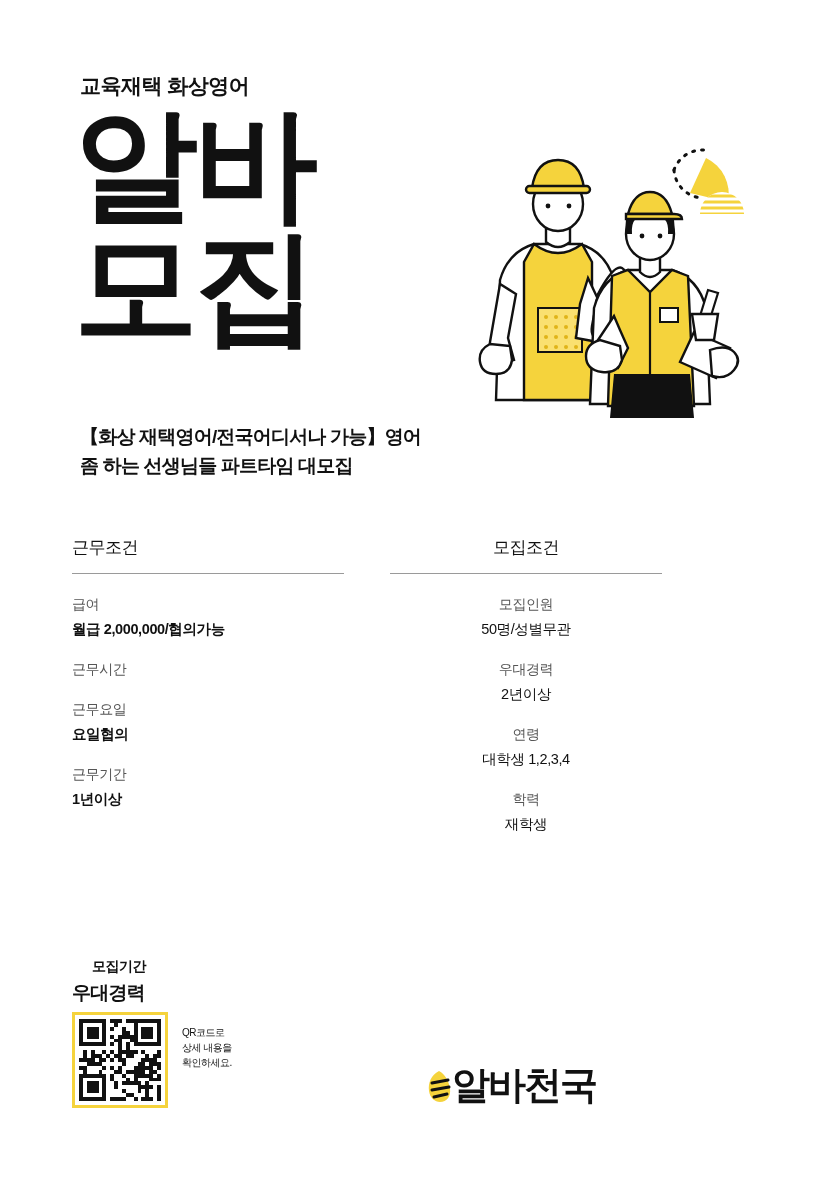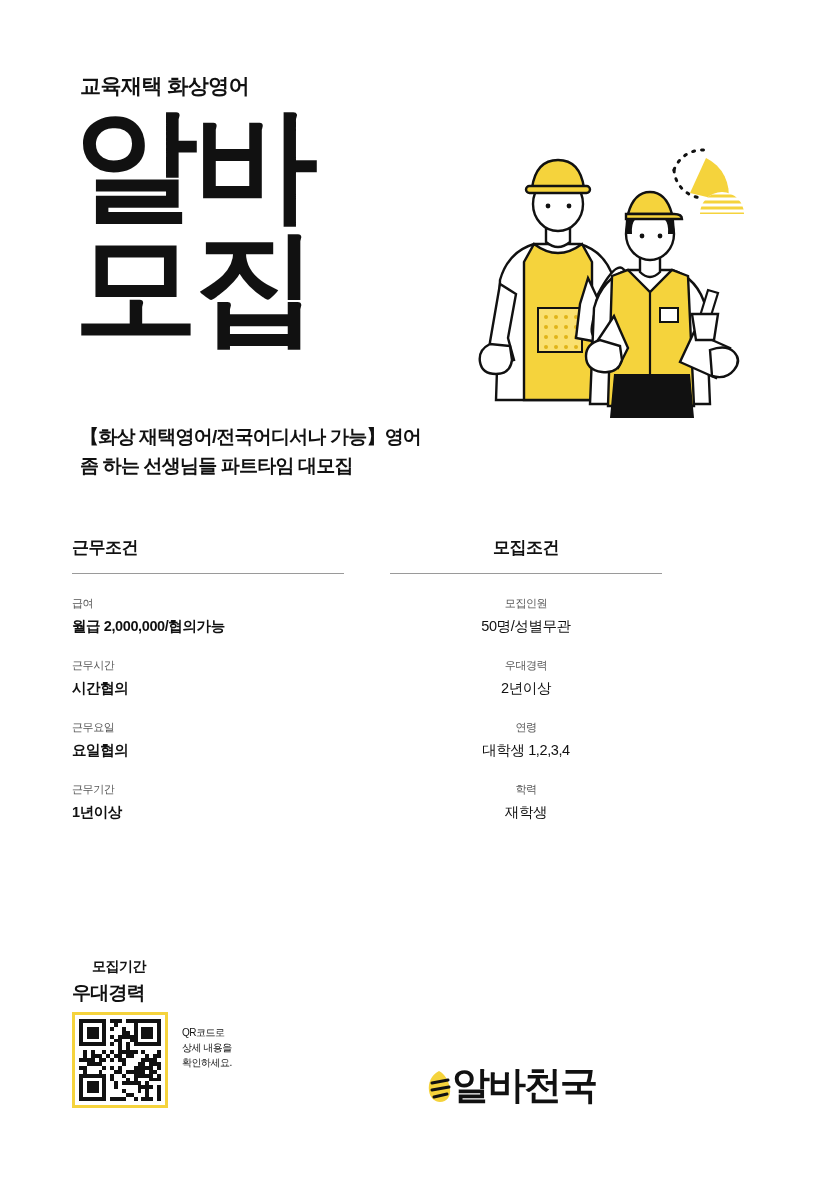--- a/index.html
+++ b/index.html
@@ -68,32 +68,32 @@
 
   
   .col {
     position: absolute;
     width: 272px;
   }
   .col-left { left: 72px; top: 536px; }
   .col-right { left: 390px; top: 536px; text-align: center; }
   .col-title {
     font-size: 17px;
-    font-weight: bold;
+    font-weight: normal;
     letter-spacing: -0.5px;
     color: #111111;
     padding-bottom: 14px;
   }
   .col-rule {
     border-top: 1px solid #9a9a9a;
     margin-bottom: 22px;
   }
   .field { margin-bottom: 22px; }
   .field-label {
-    font-size: 11px;
+    font-size: 14px;
     color: #555555;
     letter-spacing: -0.4px;
     margin-bottom: 6px;
   }
   .field-value {
     font-size: 14.5px;
     color: #111111;
     letter-spacing: -0.4px;
   }
   .field-value.bold { font-weight: bold; }
@@ -283,21 +283,20 @@
   <div class="col col-left">
     <div class="col-title">근무조건</div>
     <div class="col-rule"></div>
 
     <div class="field">
       <div class="field-label">급여</div>
       <div class="field-value bold">월급 2,000,000/협의가능</div>
     </div>
     <div class="field">
       <div class="field-label">근무시간</div>
-      <div class="field-value bold">시간협의</div>
     </div>
     <div class="field">
       <div class="field-label">근무요일</div>
       <div class="field-value bold">요일협의</div>
     </div>
     <div class="field">
       <div class="field-label">근무기간</div>
       <div class="field-value bold">1년이상</div>
     </div>
   </div>

